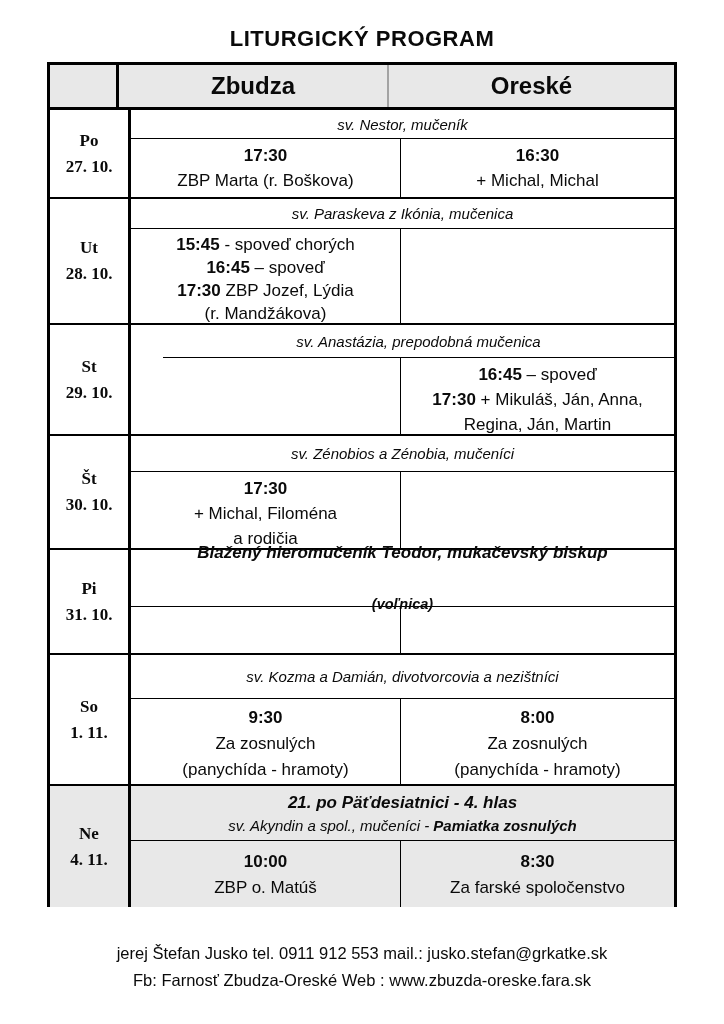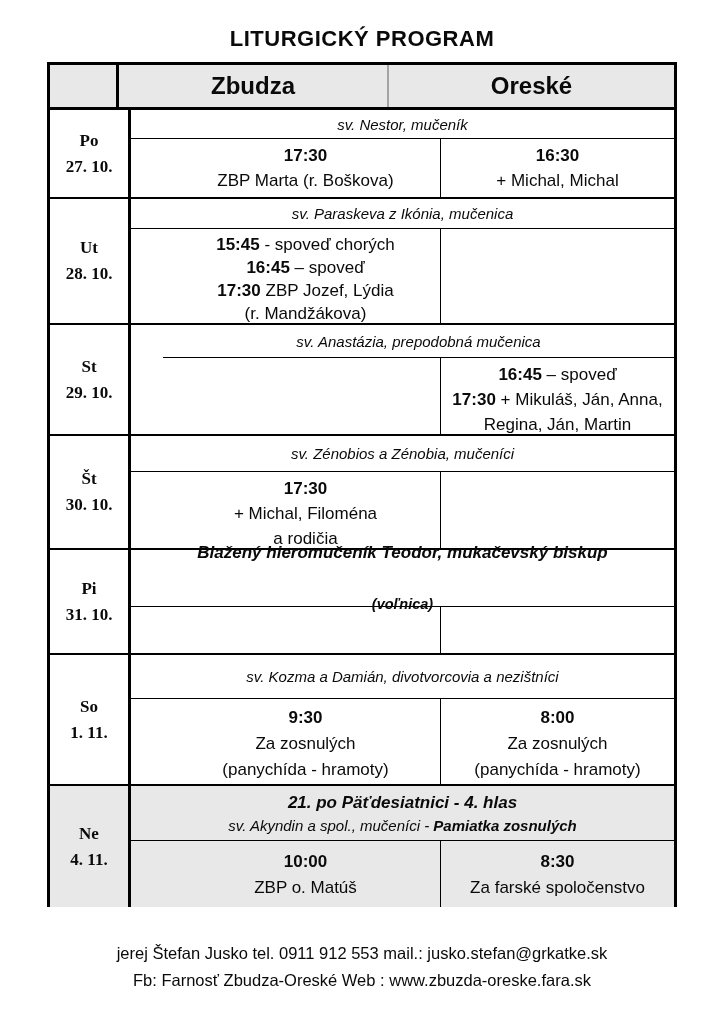--- a/index.html
+++ b/index.html
@@ -80,21 +80,21 @@
     justify-content: center;
     font-style: italic;
     font-size: 15px;
     line-height: 21px;
     text-align: center;
     padding: 2px 6px;
   }
   .feast .feast-line.big { font-size: 17px; font-weight: bold; line-height: 24px; }
   .feast .feast-line.small { font-size: 14.5px; }
   .feast b { font-weight: bold; }
-  .slots { flex: 1; display: flex; min-height: 44px; margin-left: 40px; }
+  .slots { flex: 1; display: flex; min-height: 44px; }
   .slot {
     padding: 4px 8px 6px;
     font-size: 17px;
     line-height: 25px;
     text-align: center;
     overflow: hidden;
   }
   .slot b { font-weight: bold; }
   .slot.zbudza { width: 270px; flex: none; border-right: 1.5px solid #000; }
   .slot.oreske { flex: 1; }

